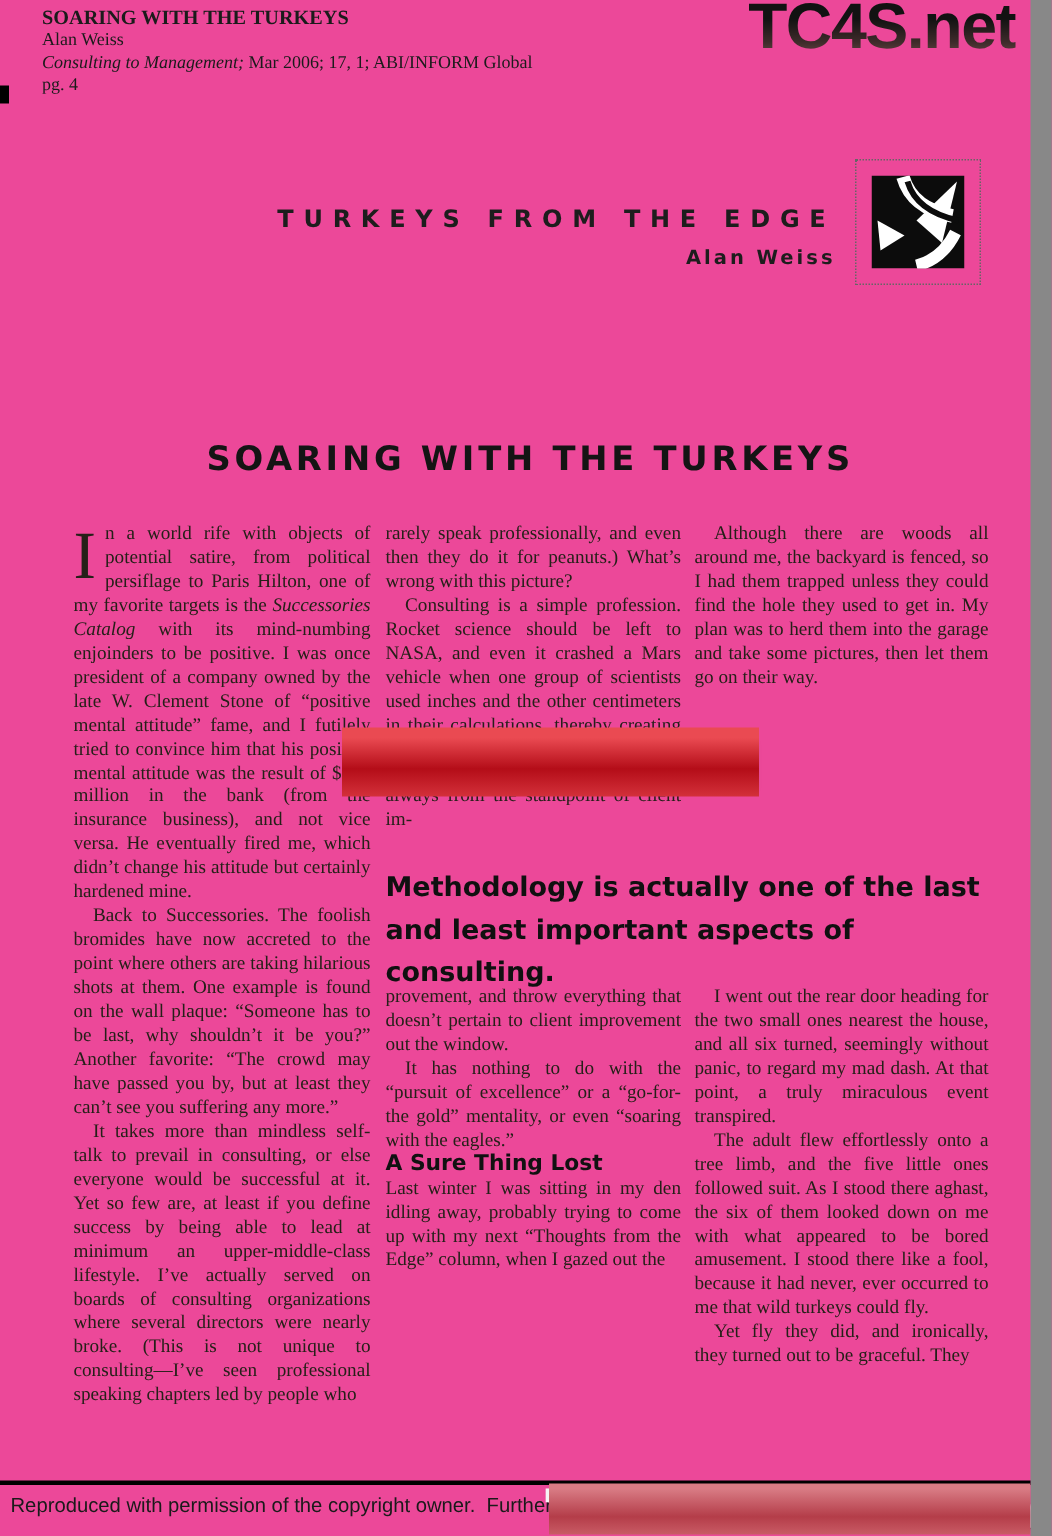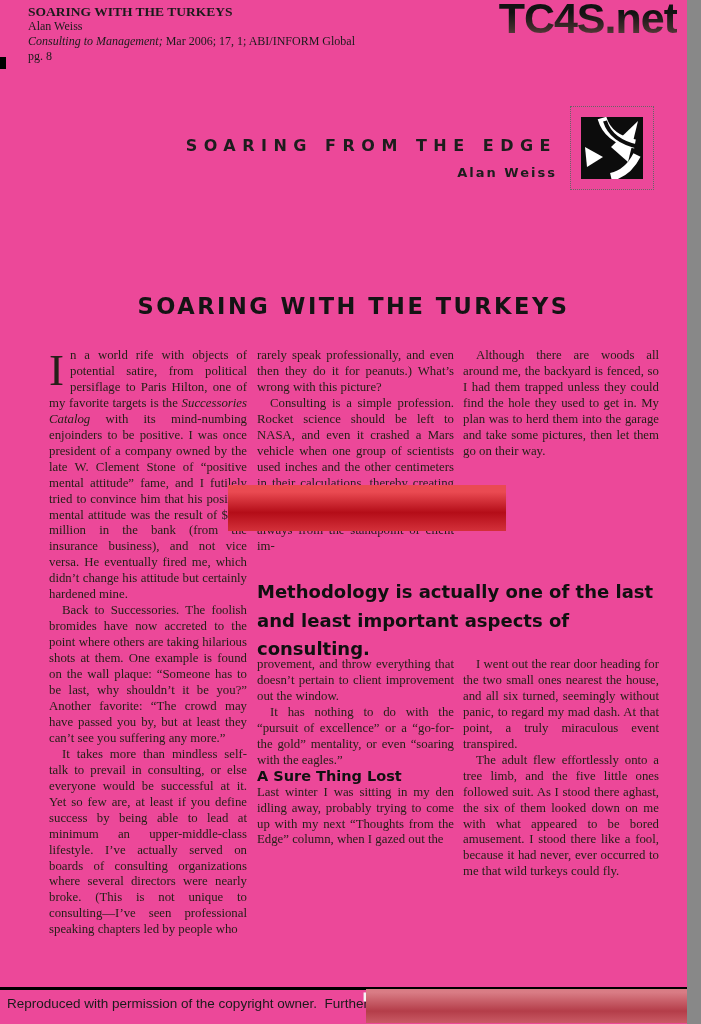--- a/index.html
+++ b/index.html
@@ -78,30 +78,30 @@
 </style>
 </head>
 <body>
 
 <div id="page">
 
   <div class="scan-header">
     <div class="scan-title">SOARING WITH THE TURKEYS</div>
     <div class="scan-line">Alan Weiss</div>
     <div class="scan-line"><span class="ital">Consulting to Management;</span><span> Mar 2006; 17, 1; ABI/INFORM Global</span></div>
-    <div class="scan-line">pg. 8</div>
+    <div class="scan-line">pg. 4</div>
   </div>
 
   <div class="wm-tc4s">TC4S.net</div>
 
   <div class="scan-artifact"></div>
 
   <div class="masthead">
     <div class="masthead-text">
-      <div class="series-title">SOARING FROM THE EDGE</div>
+      <div class="series-title">TURKEYS FROM THE EDGE</div>
       <div class="masthead-author">Alan Weiss</div>
     </div>
     <div class="logo-box">
       <svg viewBox="0 0 62 62" width="62" height="62">
         <rect width="62" height="62" fill="#0c0c0c"></rect>
         <path d="M21,1 Q27,22 54,27" stroke="#ffffff" stroke-width="9" fill="none"></path>
         <polygon points="57,4 30,30 47,45" fill="#ffffff"></polygon>
         <path d="M24,4 Q30,24 58,30" stroke="#0c0c0c" stroke-width="4" fill="none"></path>
         <path d="M30,60 Q47,56 56,38" stroke="#ffffff" stroke-width="8" fill="none"></path>
         <polygon points="4,30 22,40 6,50" fill="#ffffff"></polygon>
@@ -131,20 +131,21 @@
   <div class="col" id="col2b">
     <p class="noindent">provement, and throw everything that doesn’t pertain to client improvement out the window.</p>
     <p>It has nothing to do with the “pursuit of excellence” or a “go-for-the gold” mentality, or even “soaring with the eagles.”</p>
     <p class="subhead">A Sure Thing Lost</p>
     <p class="noindent">Last winter I was sitting in my den idling away, probably trying to come up with my next “Thoughts from the Edge” column, when I gazed out the</p>
   </div>
 
   <div class="col" id="col3b">
     <p>I went out the rear door heading for the two small ones nearest the house, and all six turned, seemingly without panic, to regard my mad dash. At that point, a truly miraculous event transpired.</p>
     <p>The adult flew effortlessly onto a tree limb, and the five little ones followed suit. As I stood there aghast, the six of them looked down on me with what appeared to be bored amusement. I stood there like a fool, because it had never, ever occurred to me that wild turkeys could fly.</p>
+    <p>Yet fly they did, and ironically, they turned out to be graceful. They</p>
   </div>
 
   <div class="wm" id="wm-dlsub">
     <span class="outline">DLSUB.COM</span>
     <span class="fill">DLSUB.COM</span>
   </div>
 
 
   <div class="bottom-rule"></div>
   <div class="notice">Reproduced with permission of the copyright owner.&nbsp; Further reproduction prohibited without permission.</div>

